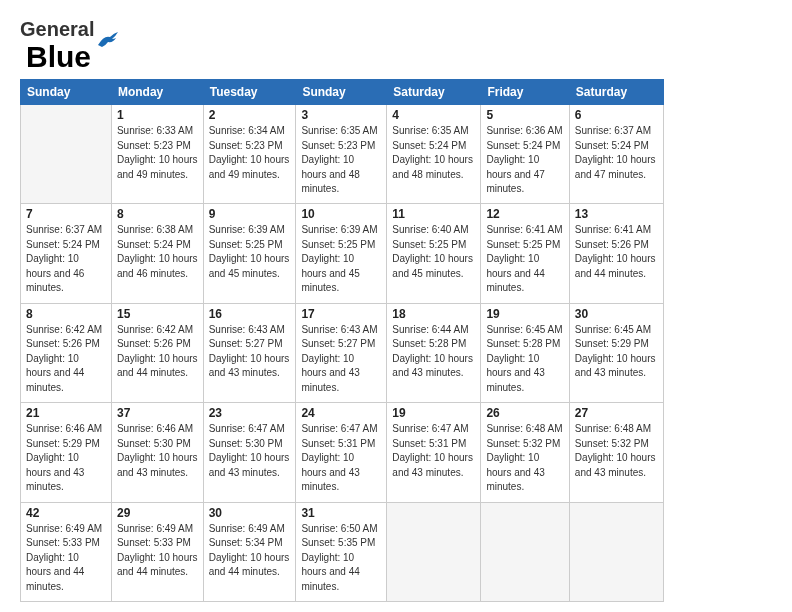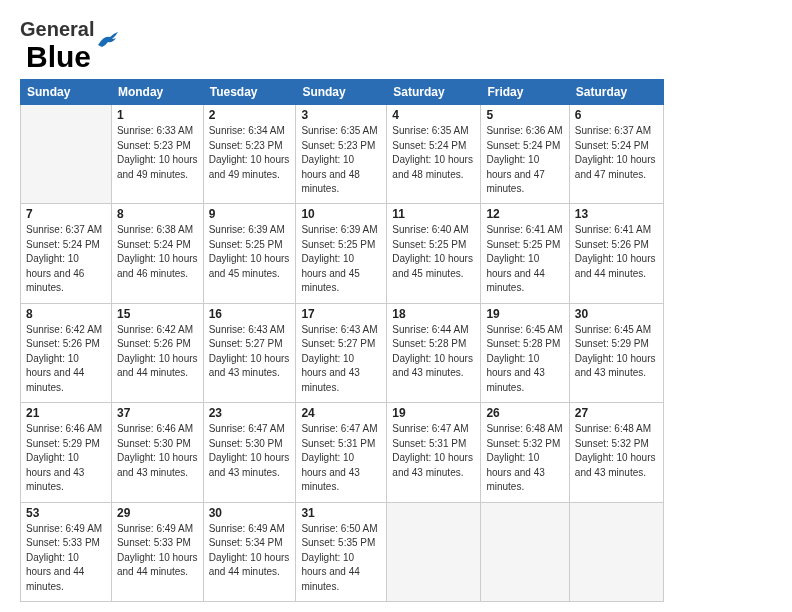--- a/index.html
+++ b/index.html
@@ -229,21 +229,21 @@
             <div class="day-number">26</div>
             <div class="day-info">Sunrise: 6:48 AM<br>Sunset: 5:32 PM<br>Daylight: 10 hours and 43 minutes.</div>
           </td>
           <td>
             <div class="day-number">27</div>
             <div class="day-info">Sunrise: 6:48 AM<br>Sunset: 5:32 PM<br>Daylight: 10 hours and 43 minutes.</div>
           </td>
         </tr>
         <tr>
           <td>
-            <div class="day-number">53</div>
+            <div class="day-number">42</div>
             <div class="day-info">Sunrise: 6:49 AM<br>Sunset: 5:33 PM<br>Daylight: 10 hours and 44 minutes.</div>
           </td>
           <td>
             <div class="day-number">29</div>
             <div class="day-info">Sunrise: 6:49 AM<br>Sunset: 5:33 PM<br>Daylight: 10 hours and 44 minutes.</div>
           </td>
           <td>
             <div class="day-number">30</div>
             <div class="day-info">Sunrise: 6:49 AM<br>Sunset: 5:34 PM<br>Daylight: 10 hours and 44 minutes.</div>
           </td>

